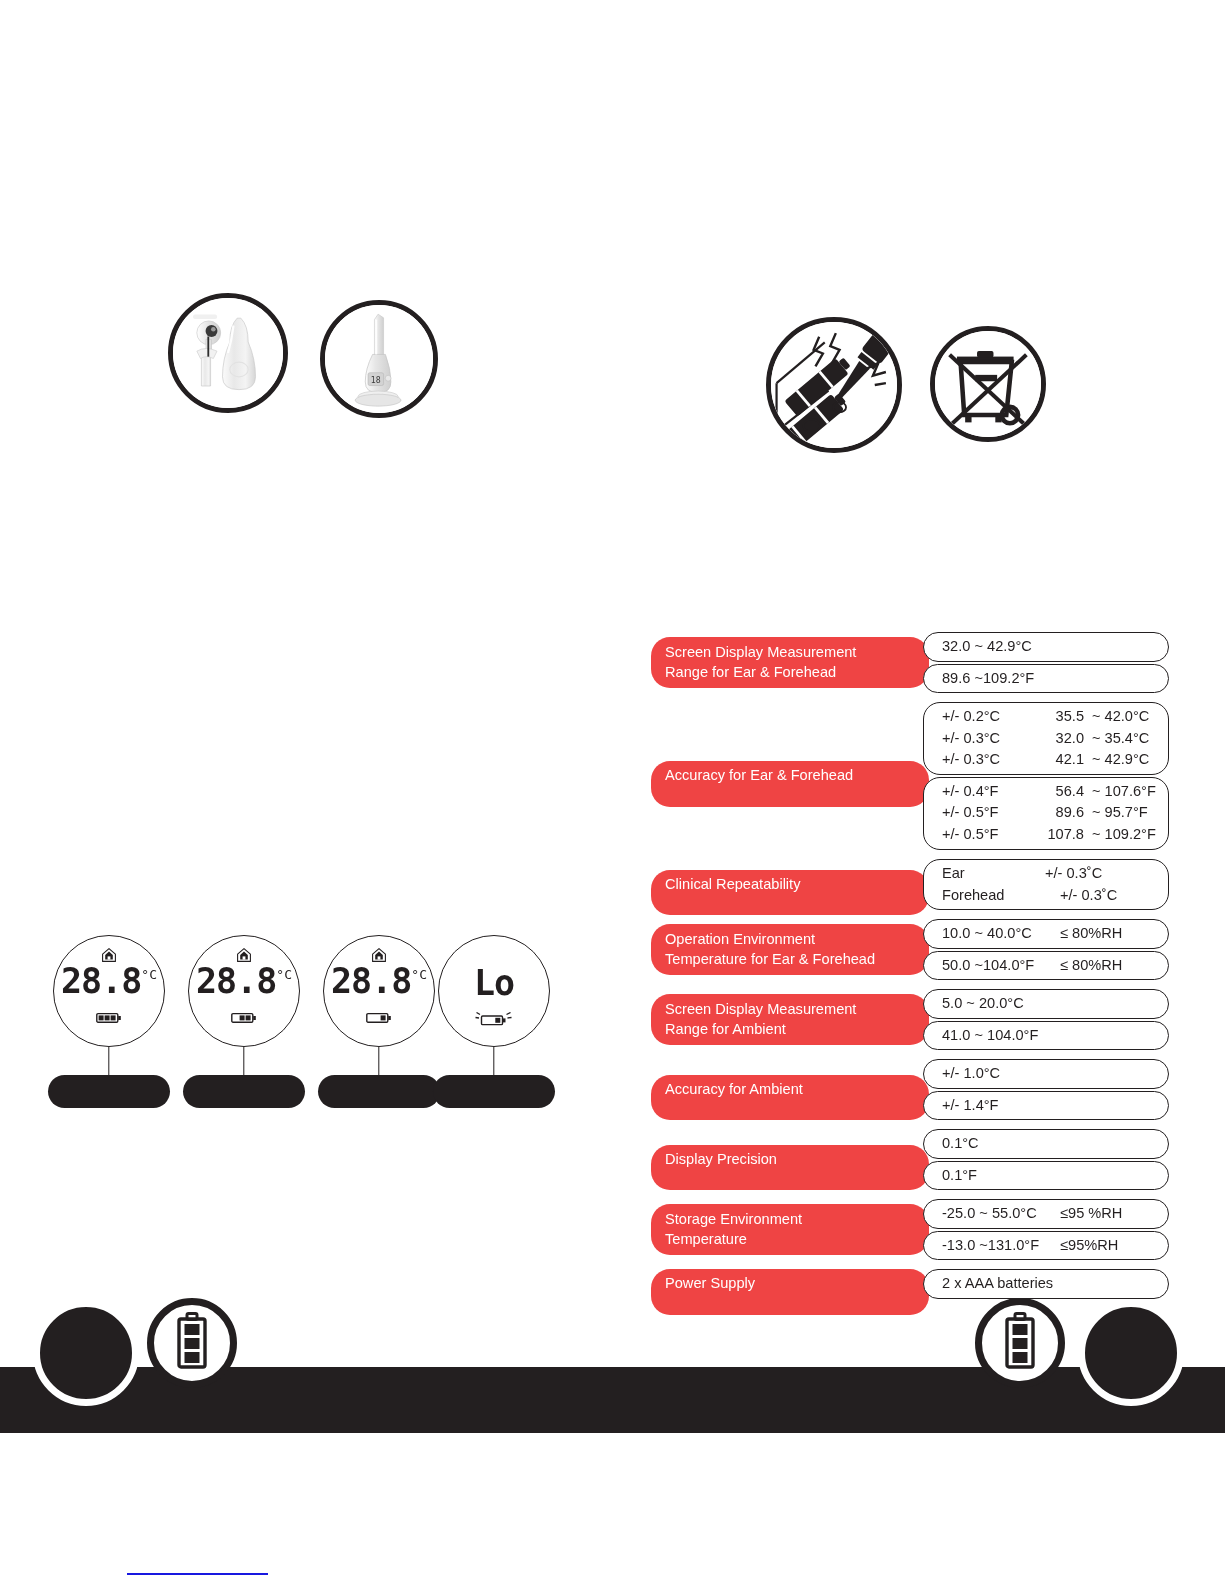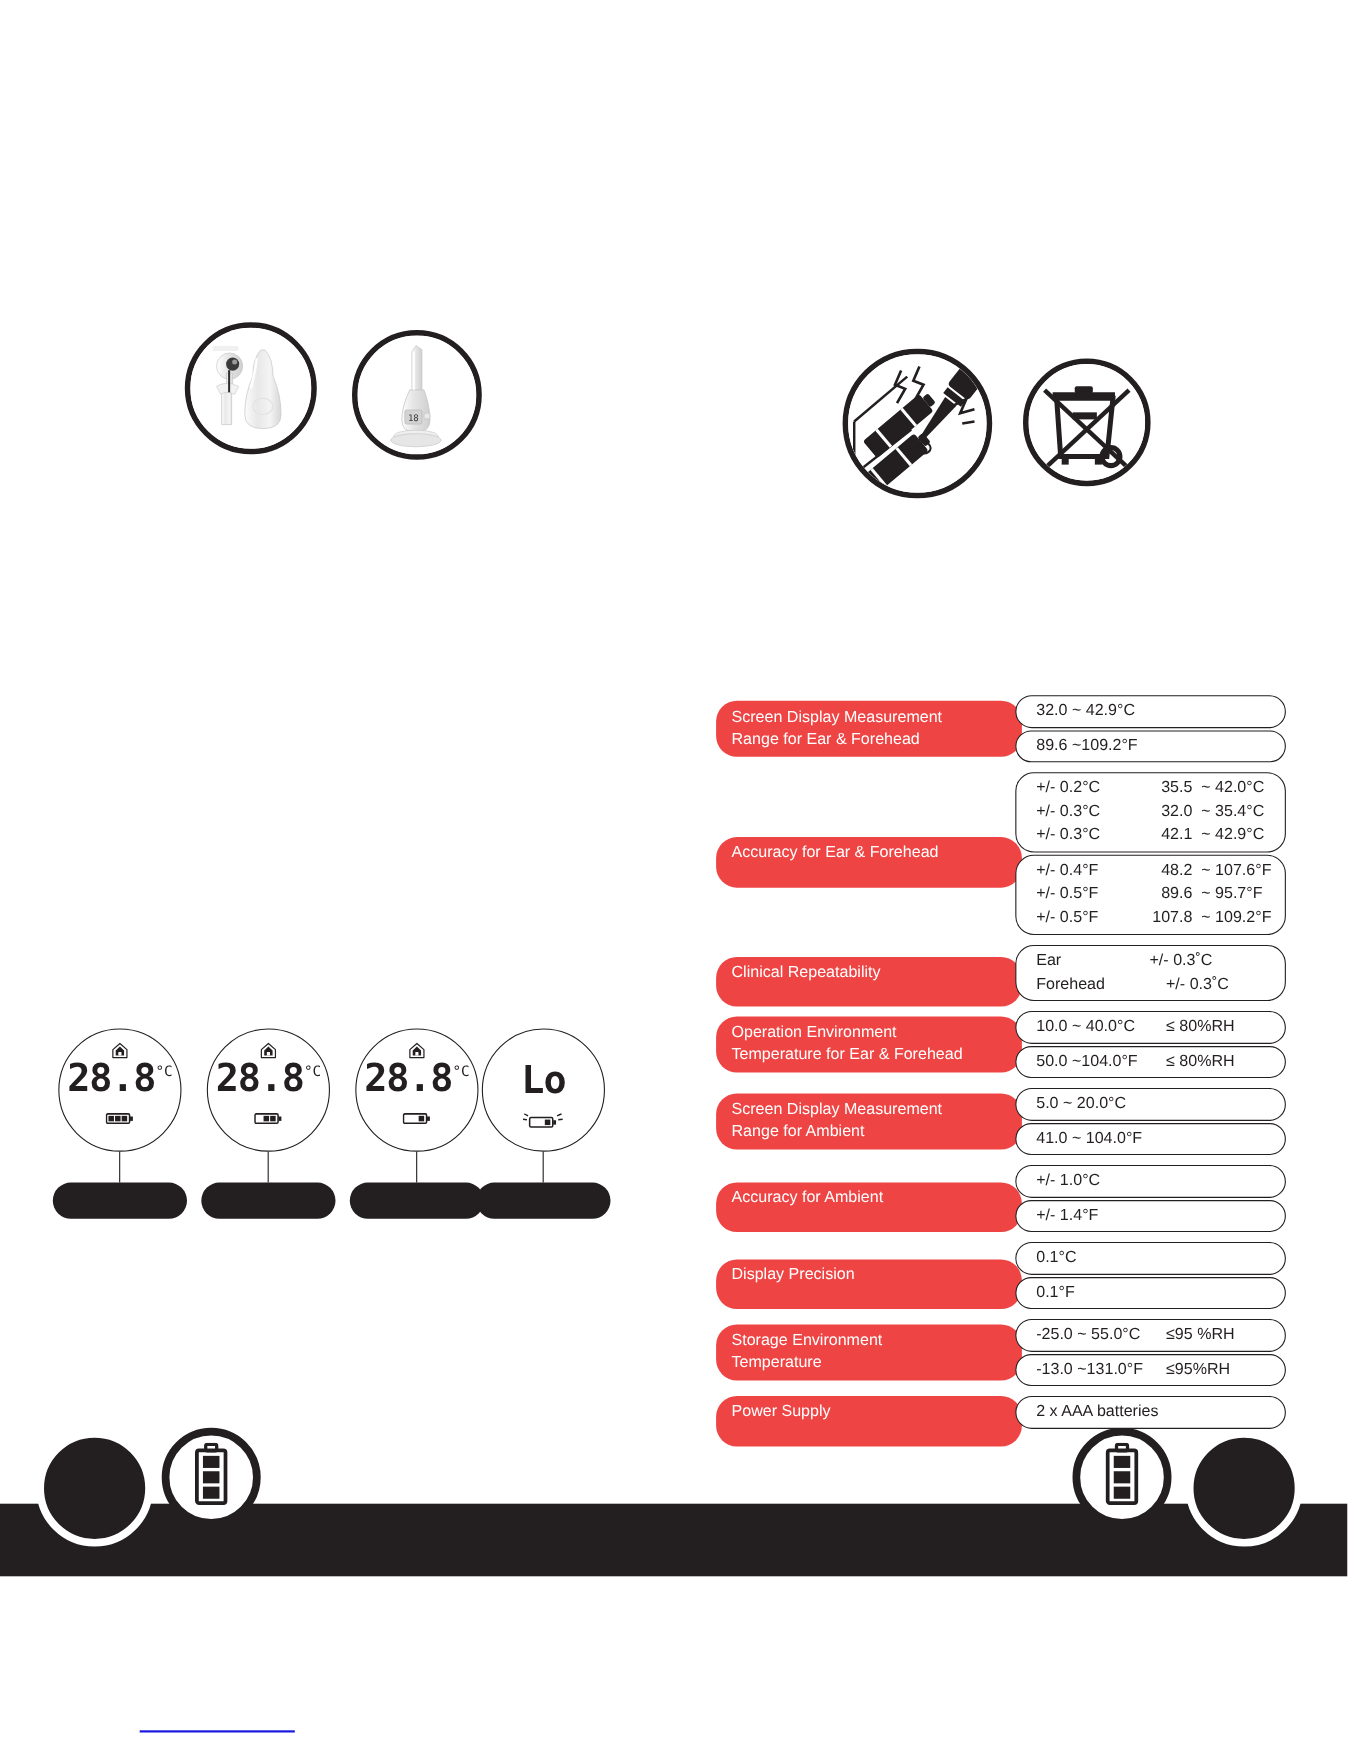--- a/index.html
+++ b/index.html
@@ -426,21 +426,21 @@
             </div>
             <div class="vrow">
               <span class="c1">+/- 0.3°C</span>
               <span class="c2">42.1</span>
               <span class="c3">~   42.9°C</span>
             </div>
           </div>
           <div class="vbox">
             <div class="vrow">
               <span class="c1">+/- 0.4°F</span>
-              <span class="c2">48.2</span>
+              <span class="c2">56.4</span>
               <span class="c3">~ 107.6°F</span>
             </div>
             <div class="vrow">
               <span class="c1">+/- 0.5°F</span>
               <span class="c2">89.6</span>
               <span class="c3">~   95.7°F</span>
             </div>
             <div class="vrow">
               <span class="c1">+/- 0.5°F</span>
               <span class="c2">107.8</span>

